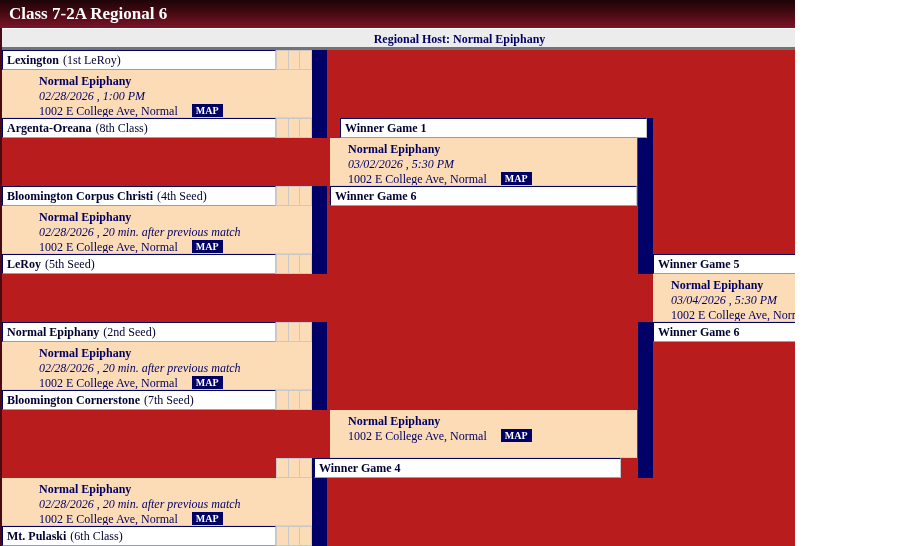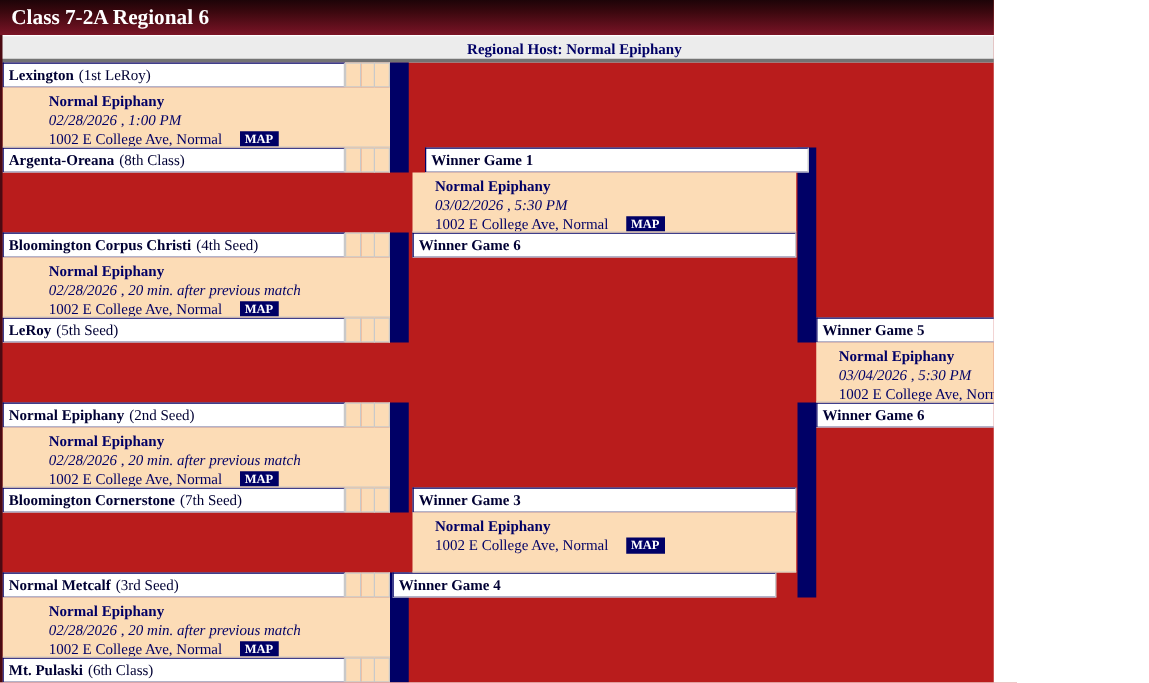--- a/index.html
+++ b/index.html
@@ -102,23 +102,20 @@
 
     <div class="trow" style="top:340px">
       <b>Bloomington Cornerstone</b><span class="seed">(7th Seed)</span>
     </div>
     <div class="cells" style="top:340px">
       <span class="cell"></span>
         <span class="cell"></span>
         <span class="cell"></span>
     </div>
 
-    <div class="trow" style="top:408px">
-      <b>Normal Metcalf</b><span class="seed">(3rd Seed)</span>
-    </div>
     <div class="cells" style="top:408px">
       <span class="cell"></span>
         <span class="cell"></span>
         <span class="cell"></span>
     </div>
 
     <div class="trow" style="top:476px">
       <b>Mt. Pulaski</b><span class="seed">(6th Class)</span>
     </div>
     <div class="cells" style="top:476px">
@@ -147,23 +144,20 @@
       <div class="when">02/28/2026 , 20 min. after previous match</div>
       <div><span>1002 E College Ave, Normal</span><a class="map">MAP</a></div>
     </div>
 
     <div class="wrow" style="left:340px;top:68px;width:307px">
       <b>Winner Game 1</b>
     </div>
     <div class="wrow" style="left:330px;top:136px;width:307px">
       <b>Winner Game 6</b>
     </div>
-    <div class="wrow" style="left:330px;top:340px;width:307px">
-      <b>Winner Game 3</b>
-    </div>
     <div class="wrow" style="left:314px;top:408px;width:307px">
       <b>Winner Game 4</b>
     </div>
 
     <div class="ibox c2" style="top:88px">
       <div class="site">Normal Epiphany</div>
       <div class="when">03/02/2026 , 5:30 PM</div>
       <div><span>1002 E College Ave, Normal</span><a class="map">MAP</a></div>
     </div>
     <div class="ibox c2" style="top:360px">

